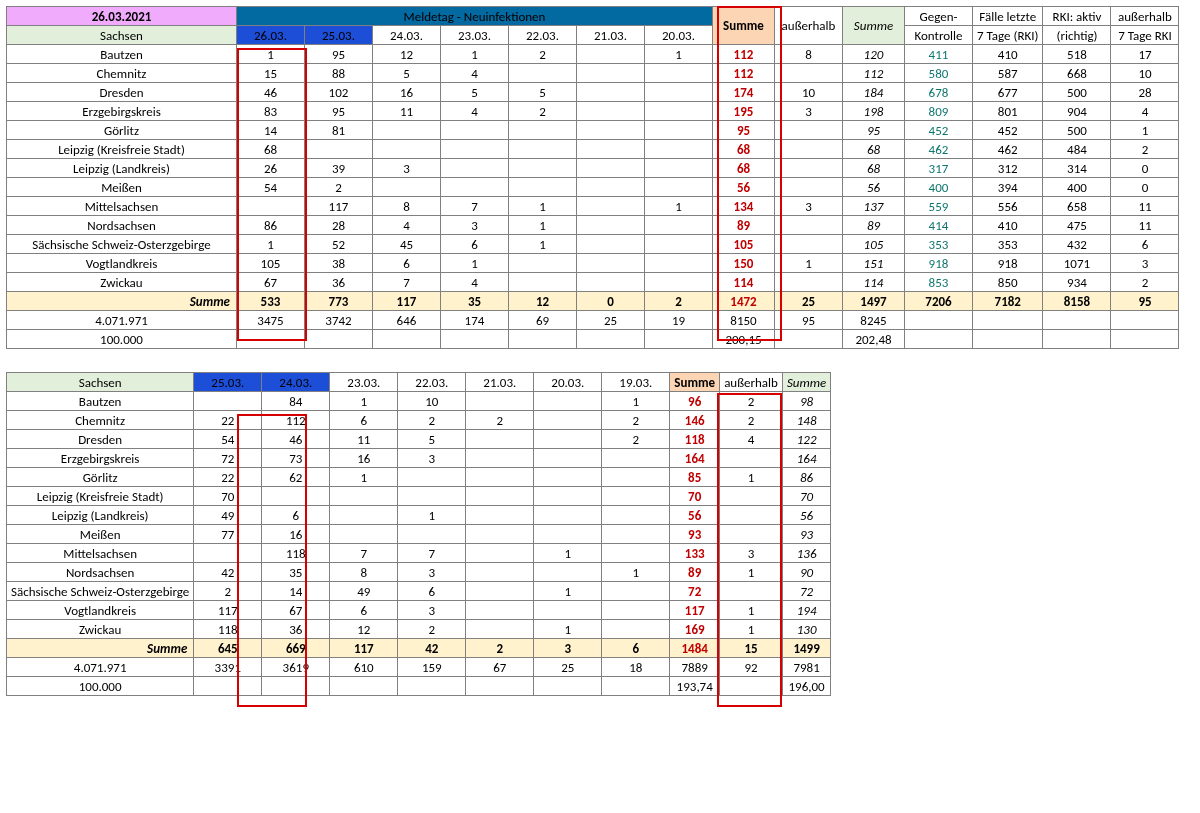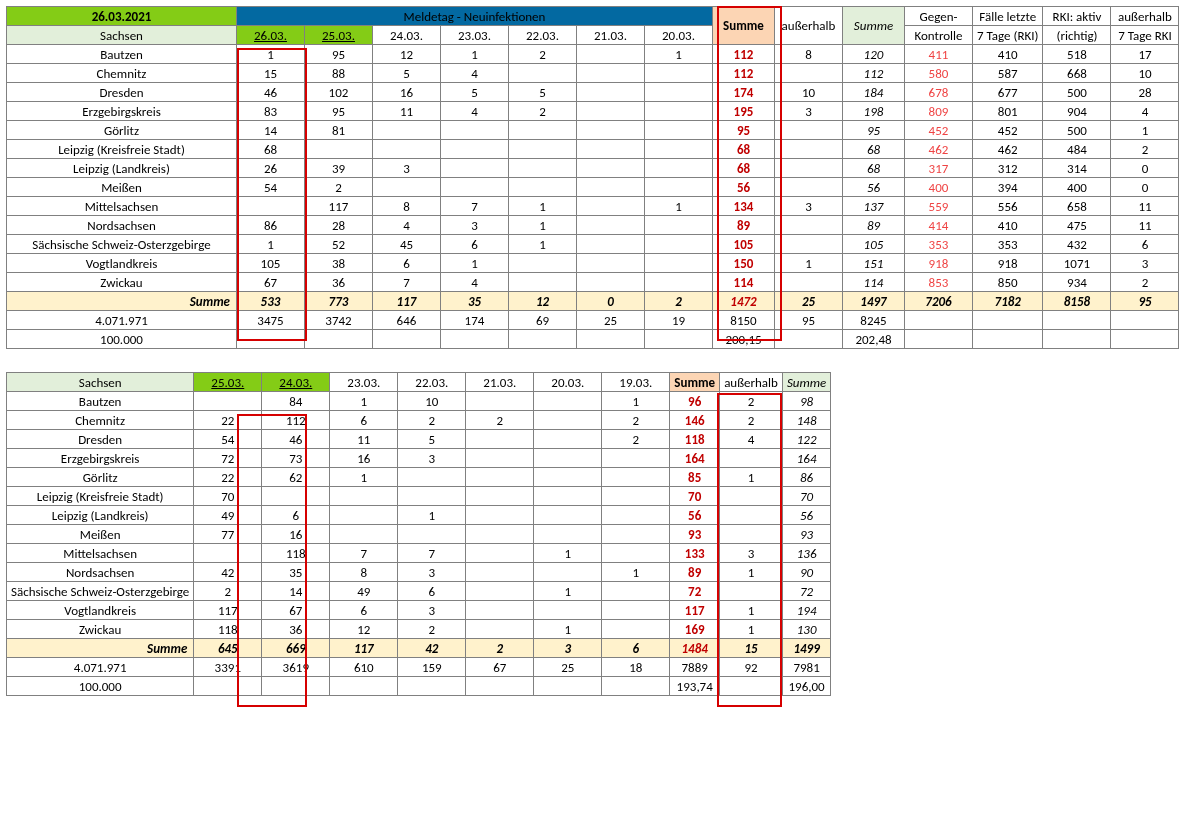--- a/index.html
+++ b/index.html
@@ -19,31 +19,31 @@
     padding: 1px 4px;
     text-align: center;
     height: 19px;
     box-sizing: border-box;
     white-space: nowrap;
   }
   .w-region { width: 230px; }
   .w-col { width: 68px; }
   .w-col-s { width: 62px; }
   .w-ext { width: 68px; }
-  .yellow { background: #84cc16; font-weight: bold; }
+  .yellow { background: #f0abfc; font-weight: bold; }
   .light-blue { background: #0369a1; }
   .mid-blue { background: #8faadc; }
   .pale-green { background: #e2efda; }
   .bright-green { background: #70ad47; }
-  .pale-orange { background: #84cc16; text-decoration: underline; }
+  .pale-orange { background: #1d4ed8; }
   .sum-orange { background: #fcd5b4; font-weight: bold; }
-  .sum-yellow { background: #fff2cc; font-weight: bold; font-style: italic; }
+  .sum-yellow { background: #fff2cc; font-weight: bold; }
   .italic { font-style: italic; }
   .red-text { color: #c00000; font-weight: bold; }
-  .blue-link { color: #ef4444; margin-left: 44px; }
+  .blue-link { color: #0f766e; margin-left: 44px; }
   .ta-right { text-align: right; padding-right: 6px; }
   
   .wrap { position: relative; display: inline-block; }
   .redbox {
     position: absolute;
     border: 2px solid #d60000;
     pointer-events: none;
     box-sizing: border-box;
   }
 </style>

